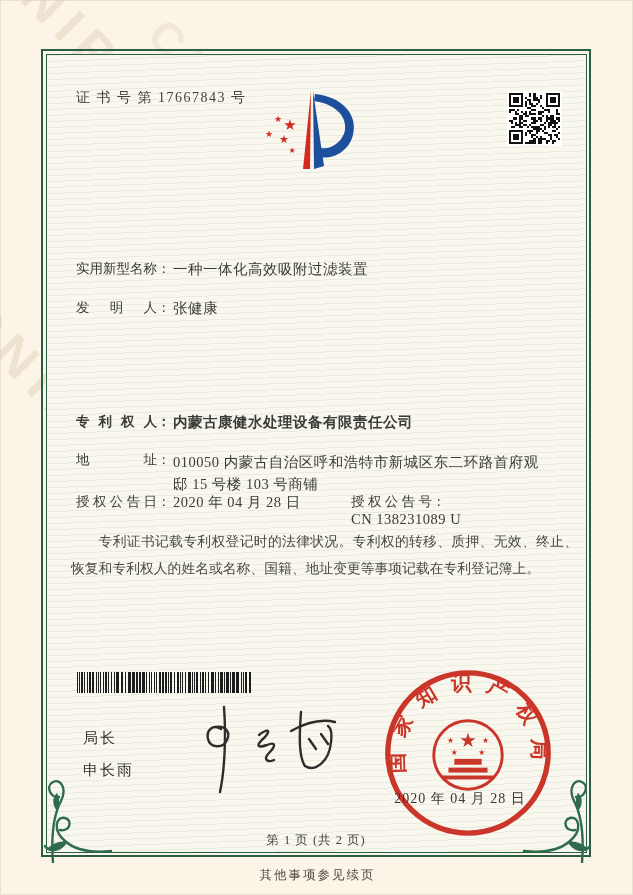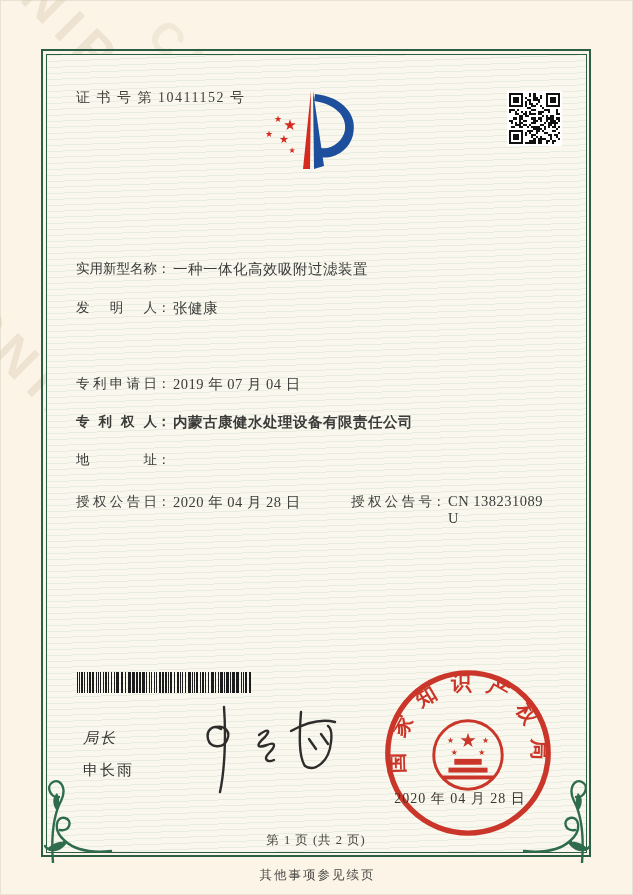--- a/index.html
+++ b/index.html
@@ -57,21 +57,21 @@
     position:absolute; left:40px; top:176px; width:550px;
     text-align:center; font-size:31px; font-weight:bold;
     letter-spacing:9px; color:#2b2a28; z-index:4;
   }
 
   .frow { position:absolute; left:75px; display:flex; z-index:4; font-size:14.5px; color:#3b3b39; }
   .flabel { flex:none; width:97px; font-size:13.5px; letter-spacing:0; color:#3b3b39; }
   .flabel .jt { display:inline-block; width:81px; text-align:justify; text-align-last:justify; }
   .fvalue { letter-spacing:0.5px; }
   .fvalue.wrap { width:378px; line-height:22px; }
-  .pair2 { position:absolute; left:275px; top:0; display:flex; }
+  .pair2 { position:absolute; left:275px; top:0; display:flex;flex-direction:column; }
 
   .paras {
     position:absolute; left:70px; top:527px; width:507px; z-index:4;
     font-size:13.8px; line-height:27px; color:#494845;
     text-align:justify;
   }
   .paras p { text-indent:2em; }
 
   .barcode { position:absolute; left:76px; top:671px; width:176px; height:21px; z-index:4; display:flex; align-items:stretch; }
   .barcode .bar { background:#1c1c1c; }
@@ -122,21 +122,21 @@
   <div class="flourish" style="left:521px; top:770px;">
     <svg width="84" height="92" viewBox="0 0 84 92">
       <path d="M2,80 C22,82 38,79 48,70 C60,60 58,45 48,47 C40,49 43,61 53,59"></path>
       <path d="M60,92 C62,66 60,45 52,30 C46,18 52,7 60,11 C68,15 62,28 54,26"></path>
       <path d="M48,70 C54,79 63,82 68,75"></path>
       <path class="leaf" d="M46,72 C52,80 60,83 65,77 C60,72 51,69 46,72 Z"></path>
       <path class="leaf" d="M56,40 C61,34 61,26 56,22 C53,27 53,36 56,40 Z"></path>
     </svg>
   </div>
 
-  <div class="cert-no">证 书 号 第 10411152 号</div>
+  <div class="cert-no">证 书 号 第 17667843 号</div>
 
   <div class="logo">
     <svg width="104" height="92" viewBox="0 0 104 92">
       <path d="M56,9 C84,12 99,30 94,50 C90,66 74,75 60,72 L62,63 C73,65 84,56 86,45 C88,31 76,19 55,16 Z" fill="#1d4f9c"></path>
       <polygon points="52,6 44,84 51,84" fill="#d42a20"></polygon>
       <polygon points="54,6 55,84 65,81" fill="#1d4f9c"></polygon>
       <text x="31" y="45" font-size="15" fill="#d42a20" text-anchor="middle">★</text>
       <text x="19" y="37" font-size="9" fill="#d42a20" text-anchor="middle">★</text>
       <text x="10" y="52" font-size="9" fill="#d42a20" text-anchor="middle">★</text>
       <text x="25" y="58" font-size="11" fill="#d42a20" text-anchor="middle">★</text>
@@ -349,41 +349,39 @@
 
 
   <div class="frow" style="top:298px;">
     <span class="flabel"><span class="jt">发明人</span><span>：</span></span>
     <span class="fvalue">张健康</span>
   </div>
   <div class="frow" style="top:259px;">
     <span class="flabel"><span class="jt">实用新型名称</span><span>：</span></span>
     <span class="fvalue">一种一体化高效吸附过滤装置</span>
   </div>
-  <div class="frow" style="top:374px;">
-    <span class="flabel"><span class="jt">专利申请日</span><span>：</span></span>
-    <span class="fvalue">2019 年 07 月 04 日</span>
-  </div>
   <div class="frow" style="top:412px;font-weight:bold;">
     <span class="flabel"><span class="jt">专利权人</span><span>：</span></span>
     <span class="fvalue">内蒙古康健水处理设备有限责任公司</span>
   </div>
   <div class="frow" style="top:450px;">
     <span class="flabel"><span class="jt">地址</span><span>：</span></span>
+    <span class="fvalue wrap">010050 内蒙古自治区呼和浩特市新城区东二环路首府观邸 15 号楼 103 号商铺</span>
   </div>
   <div class="frow" style="top:492px; width:480px;">
     <span class="flabel"><span class="jt">授权公告日</span><span>：</span></span>
     <span class="fvalue">2020 年 04 月 28 日</span>
     <span class="pair2">
       <span class="flabel"><span class="jt">授权公告号</span><span>：</span></span>
       <span class="fvalue">CN 138231089 U</span>
     </span>
   </div>
 
   <div class="paras">
+    <p>专利证书记载专利权登记时的法律状况。专利权的转移、质押、无效、终止、恢复和专利权人的姓名或名称、国籍、地址变更等事项记载在专利登记簿上。</p>
   </div>
 
   <div class="barcode" id="barcode">
       <div class="bar" style="width: 1px; flex: 0 0 auto;"></div>
       <div class="gap" style="width: 1px; flex: 0 0 auto;"></div>
       <div class="bar" style="width: 1px; flex: 0 0 auto;"></div>
       <div class="gap" style="width: 1px; flex: 0 0 auto;"></div>
       <div class="bar" style="width: 2px; flex: 0 0 auto;"></div>
       <div class="gap" style="width: 1px; flex: 0 0 auto;"></div>
       <div class="bar" style="width: 1px; flex: 0 0 auto;"></div>
@@ -493,21 +491,21 @@
       <div class="bar" style="width: 1px; flex: 0 0 auto;"></div>
       <div class="gap" style="width: 1px; flex: 0 0 auto;"></div>
       <div class="bar" style="width: 1px; flex: 0 0 auto;"></div>
       <div class="gap" style="width: 1px; flex: 0 0 auto;"></div>
       <div class="bar" style="width: 2px; flex: 0 0 auto;"></div>
       <div class="gap" style="width: 2px; flex: 0 0 auto;"></div>
       <div class="bar" style="width: 2px; flex: 0 0 auto;"></div>
       <div class="gap" style="width: 1px; flex: 0 0 auto;"></div>
     </div>
 
-  <div class="signer" style="top:728px;font-style:italic;">局长</div>
+  <div class="signer" style="top:728px;">局长</div>
   <div class="signer" style="top:760px;">申长雨</div>
 
   <div class="signature">
     <svg width="160" height="100" viewBox="0 0 160 100">
       <path d="M38,30 C30,25 23,31 25,40 C27,49 40,50 44,41 C48,33 42,26 33,28"></path>
       <path d="M41,8 C43,35 42,70 37,93"></path>
       <path d="M76,36 C85,29 88,31 82,38 C73,46 73,50 84,46 C93,42 93,47 86,54 C80,60 84,64 91,61"></path>
       <path d="M108,32 C124,23 140,20 152,23"></path>
       <path d="M118,13 C116,40 116,58 122,67 C131,73 146,64 148,43 C149,35 148,29 145,27"></path>
       <path d="M126,40 L133,50"></path>

